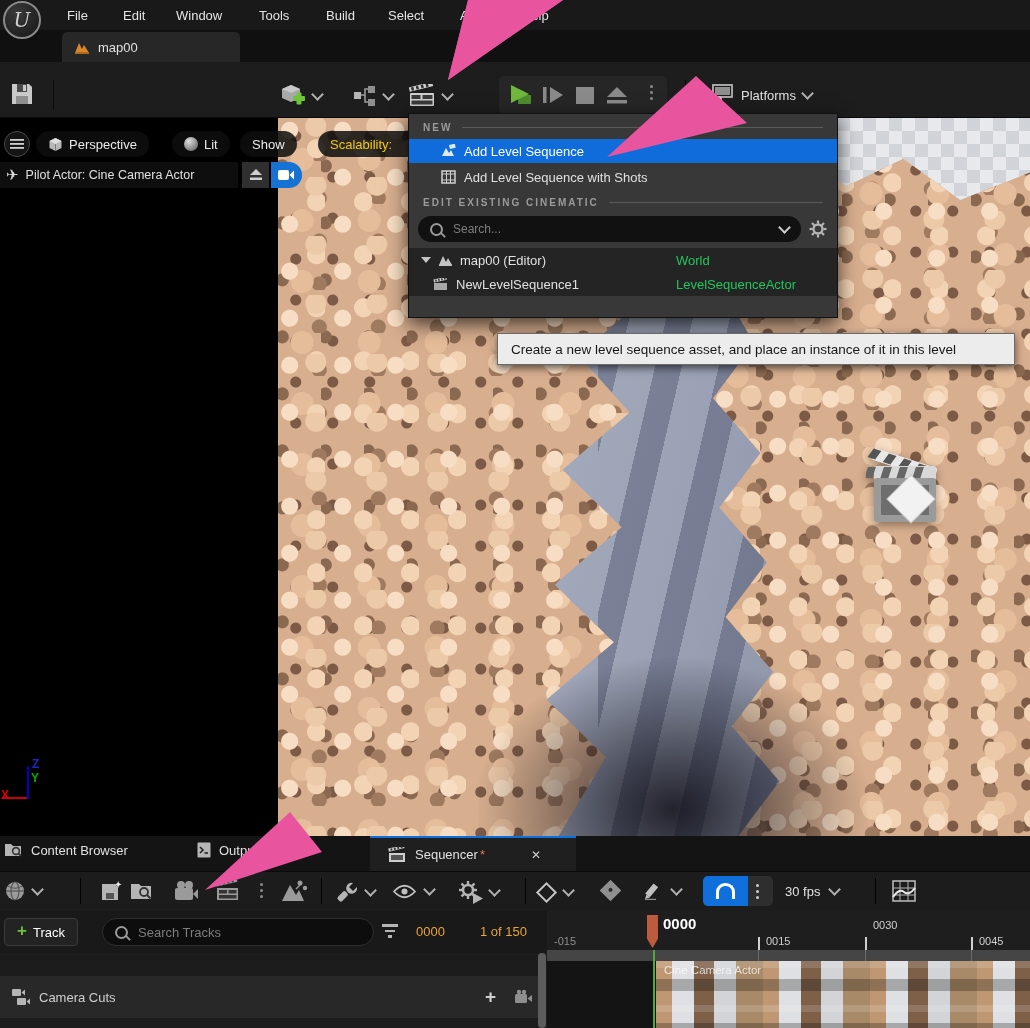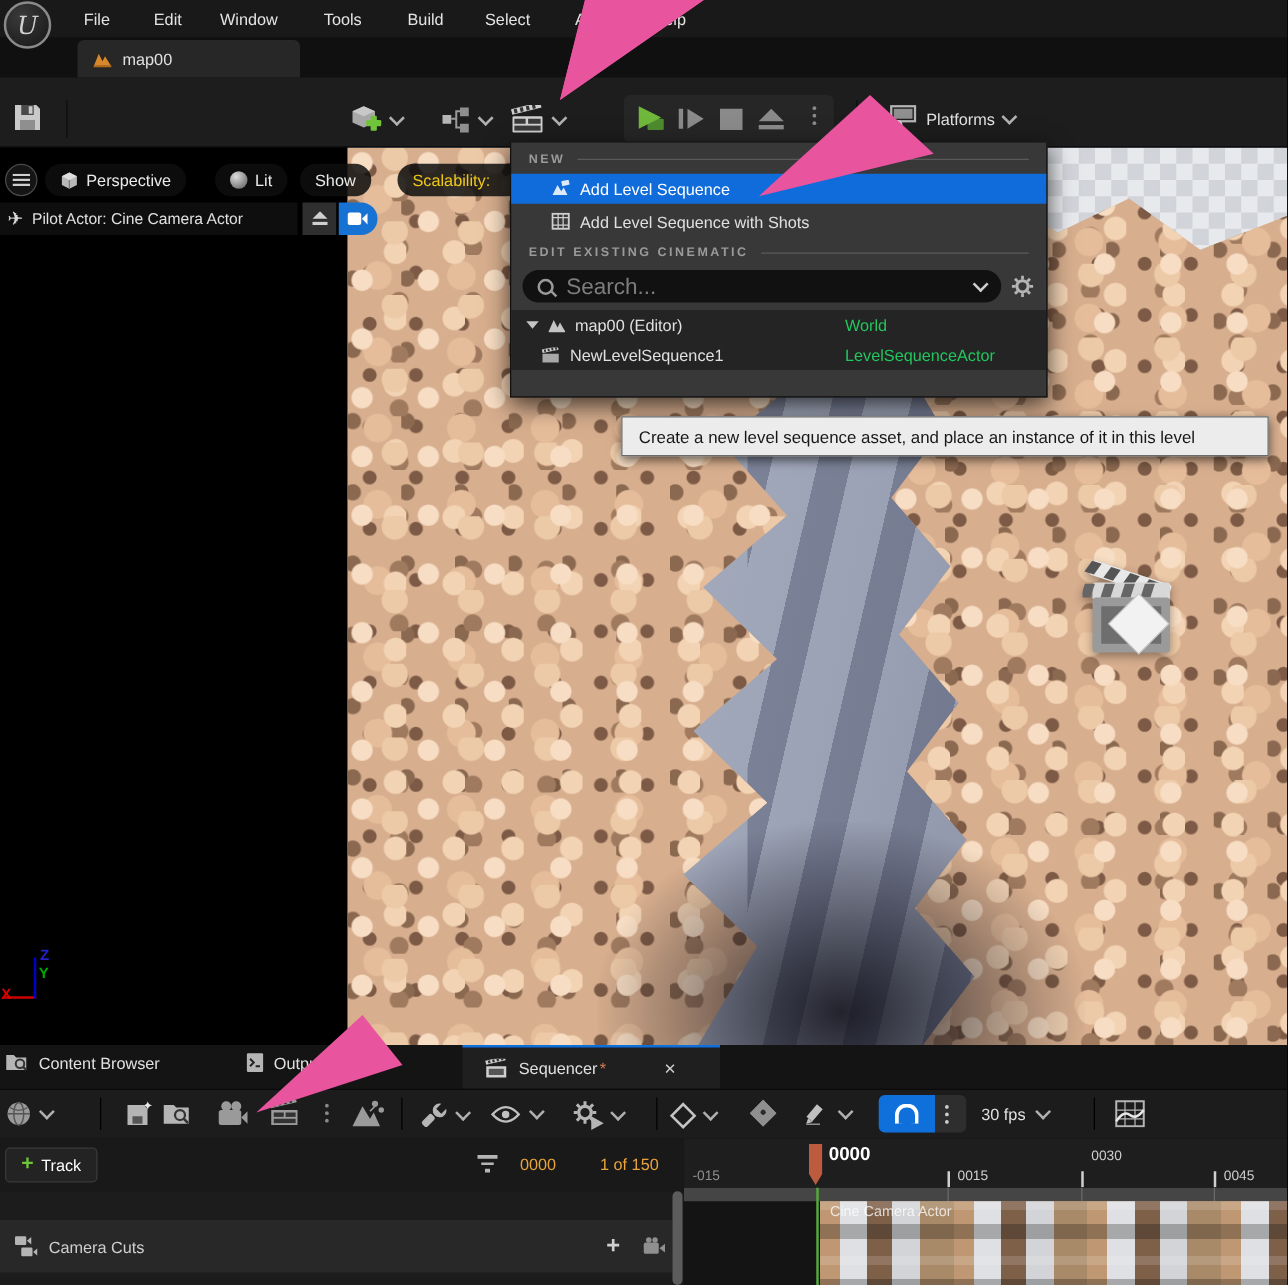--- a/index.html
+++ b/index.html
@@ -259,21 +259,21 @@
         </svg>
       <span>Add Level Sequence with Shots</span>
     </div>
     <div class="row" style="padding:8px 14px 2px 14px;gap:10px;">
       <span style="font-size:10px;letter-spacing:2px;color:#9a9a9a;font-weight:bold;">EDIT EXISTING CINEMATIC</span>
       <div style="flex:1;height:1px;background:#5a5a5a;"></div>
     </div>
     <div class="row" style="padding:6px 10px 6px 9px;gap:8px;">
       <div class="row" style="flex:1;height:26px;background:#111;border-radius:13px;padding:0 12px;gap:8px;">
         <span class="lens"></span>
-        <input style="flex: 1 1 0%; background: transparent; border: none; outline: none; color: #14b8a6; font-size: 18px;" placeholder="Search...">
+        <input style="flex: 1 1 0%; background: transparent; border: none; outline: none; color: #14b8a6; font-size: 12px;" placeholder="Search...">
         <span class="chev" style="border-color:#cfcfcf;"></span>
       </div>
       <svg width="18" height="18" viewBox="0 0 18 18">
         <circle cx="9" cy="9" r="4.5" fill="none" stroke="#b5b5b5" stroke-width="2.4"></circle>
         <g stroke="#b5b5b5" stroke-width="2.2">
           <line x1="9" y1="0.5" x2="9" y2="3.5"></line>
             <line x1="9" y1="14.5" x2="9" y2="17.5"></line>
             <line x1="0.5" y1="9" x2="3.5" y2="9"></line>
             <line x1="14.5" y1="9" x2="17.5" y2="9"></line>
           <line x1="3" y1="3" x2="5.2" y2="5.2"></line>
@@ -484,20 +484,24 @@
         <line x1="1" y1="15" x2="23" y2="15" stroke="#b5b5b5" stroke-width="1"></line>
       <path d="M1 17 Q7 8 12 12 T23 8" fill="none" stroke="#e8e8e8" stroke-width="2"></path>
       </svg>
   </div>
 
   <div class="abs" style="left:0;top:911px;width:547px;height:42px;background:#191919;"></div>
   <div class="abs row" style="left:4px;top:918px;height:28px;background:#232323;border:1px solid #3a3a3a;border-radius:4px;padding:0 12px;gap:6px;box-sizing:border-box;">
     <span style="color:#6fc43a;font-size:17px;font-weight:bold;margin-top:-2px;">+</span>
     <span style="color:#fff;">Track</span>
   </div>
+  <div class="abs row" style="left:102px;top:918px;width:272px;height:28px;background:#0d0d0d;border:1px solid #2e2e2e;border-radius:14px;padding:0 12px;gap:8px;box-sizing:border-box;">
+    <span class="lens"></span>
+    <input style="flex: 1 1 0%; background: transparent; border: none; outline: none; color: rgb(204, 204, 204); font-size: 13px;" placeholder="Search Tracks">
+  </div>
   <div class="abs" style="left:382px;top:924px;">
     <div style="width:16px;height:2.5px;background:#b5b5b5;margin-bottom:3px;"></div>
     <div style="width:10px;height:2.5px;background:#b5b5b5;margin:0 3px 3px;"></div>
     <div style="width:4px;height:2.5px;background:#b5b5b5;margin:0 6px;"></div>
   </div>
   <span class="abs orange" style="left:416px;top:924px;font-size:13px;">0000</span>
   <span class="abs orange" style="left:480px;top:924px;font-size:13px;">1 of 150</span>
 
   <div class="abs" style="left:547px;top:911px;width:483px;height:39px;background:#1e1e1e;overflow:hidden;">
     <span class="abs ticklbl" style="left:7px;top:24px;">-015</span>

